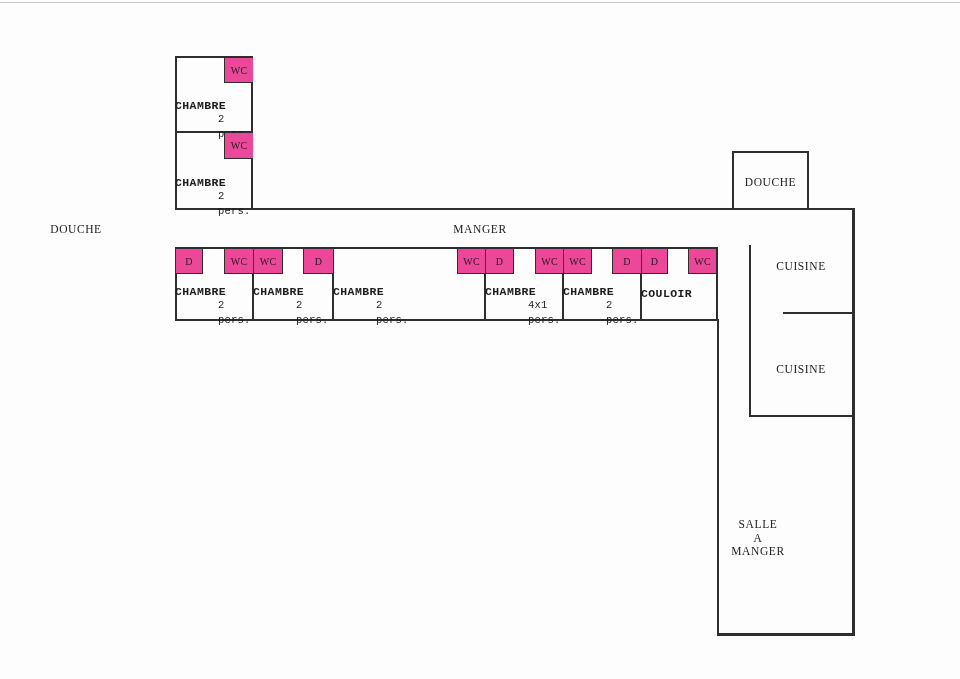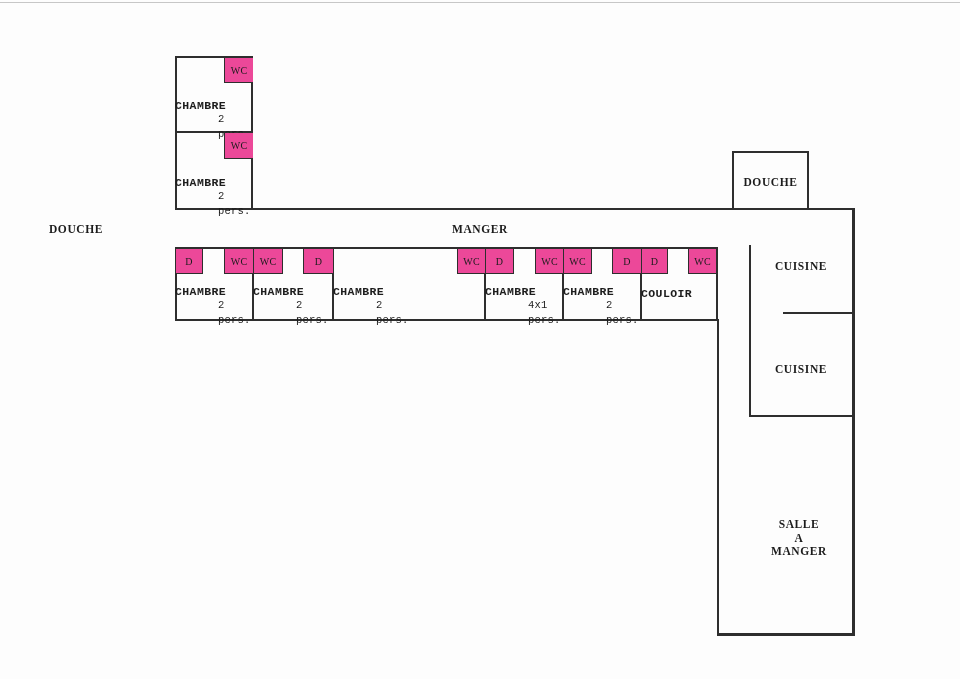--- a/index.html
+++ b/index.html
@@ -63,21 +63,21 @@
     line-height: 13px;
   }
   .room-cap {
     font-size: 10.5px;
     line-height: 15px;
     letter-spacing: 0.2px;
     padding-left: 43px;
   }
   .zone-label {
     position: absolute;
-    font-weight: bold;
+    font-weight: normal;
     font-size: 11.5px;
     letter-spacing: 0.6px;
     text-align: center;
     line-height: 14px;
   }
   .dining-label {
     white-space: pre-line;
     line-height: 13.5px;
   }
 </style>
@@ -186,17 +186,17 @@
 
   <div class="wall" style="left:852px; top:208px; width:3px; height:428px;"></div>
   <div class="wall" style="left:749px; top:245px; width:2px; height:172px;"></div>
   <div class="wall" style="left:783px; top:312px; width:70px; height:2px;"></div>
   <div class="wall" style="left:749px; top:415px; width:104px; height:2px;"></div>
   <div class="wall" style="left:717px; top:319px; width:2px; height:316px;"></div>
   <div class="wall" style="left:717px; top:633px; width:138px; height:3px;"></div>
 
   <div class="zone-label" style="left:750px; top:259px; width:102px;">CUISINE</div>
   <div class="zone-label" style="left:750px; top:362px; width:102px;">CUISINE</div>
-  <div class="zone-label dining-label" style="left:718px; top:518px; width:162px;">SALLE
+  <div class="zone-label dining-label" style="left:677px; top:518px; width:162px;">SALLE
 A
 MANGER</div>
 
 </div>
 
 </body></html>

